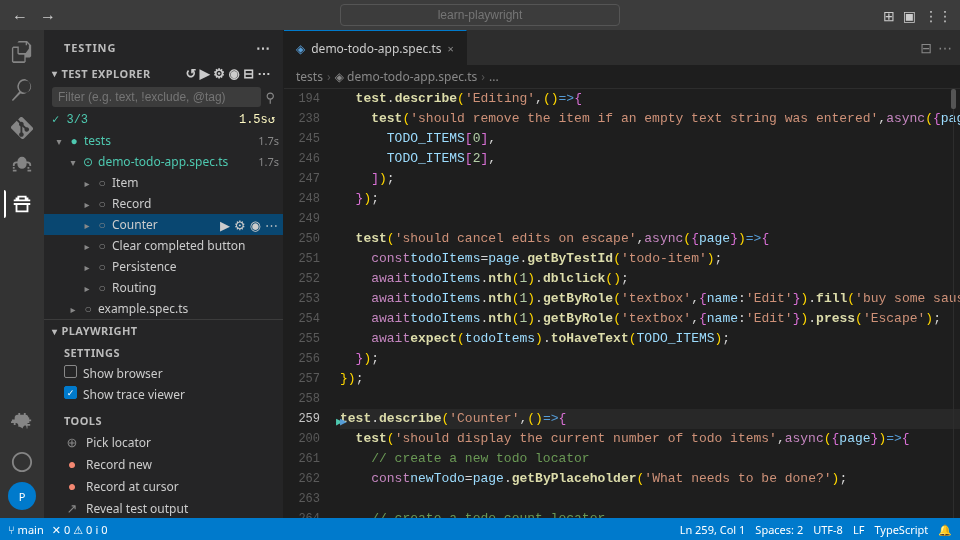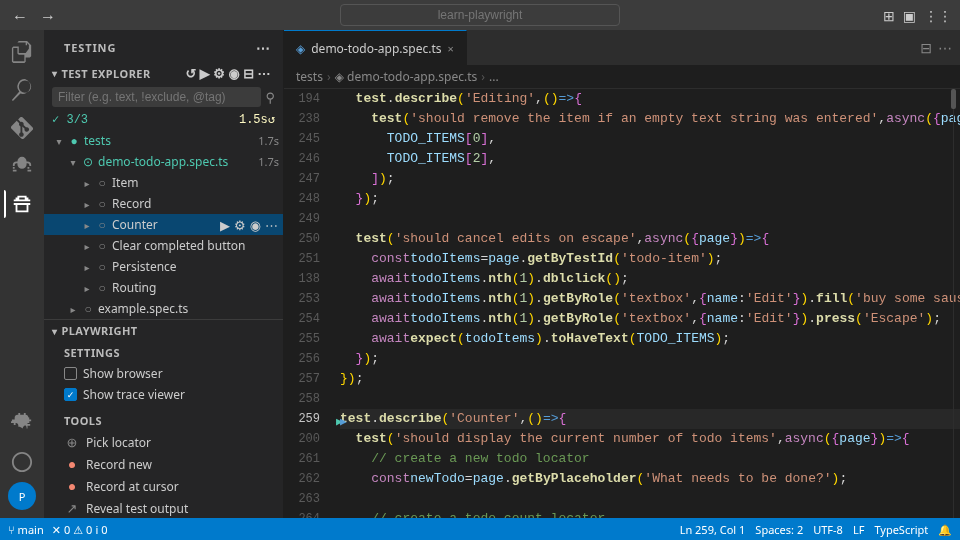--- a/index.html
+++ b/index.html
@@ -237,21 +237,21 @@
     .dot-passing { color: #4ec9b0; font-size: 12px; }
     .dot-neutral { color: #888; font-size: 12px; }
 
     
     .playwright-section {
       border-top: 1px solid #3c3c3c;
     }
     .settings-section { padding: 4px 20px; }
     .settings-item {
       display: flex;
-      align-items: center;
+      align-items: flex-start;
       gap: 6px;
       padding: 2px 0;
       font-size: 12px;
       color: #ccc;
       cursor: pointer;
     }
     .checkbox {
       width: 13px;
       height: 13px;
       border: 1px solid #888;
@@ -651,21 +651,21 @@
       <div class="line-numbers">
         <div class="line-number">194</div>
         <div class="line-number">238</div>
         <div class="line-number">245</div>
         <div class="line-number">246</div>
         <div class="line-number">247</div>
         <div class="line-number">248</div>
         <div class="line-number">249</div>
         <div class="line-number">250</div>
         <div class="line-number">251</div>
-        <div class="line-number">138</div>
+        <div class="line-number">252</div>
         <div class="line-number">253</div>
         <div class="line-number">254</div>
         <div class="line-number">255</div>
         <div class="line-number">256</div>
         <div class="line-number">257</div>
         <div class="line-number">258</div>
         <div class="line-number active">259</div>
         <div class="line-number">200</div>
         <div class="line-number">261</div>
         <div class="line-number">262</div>

